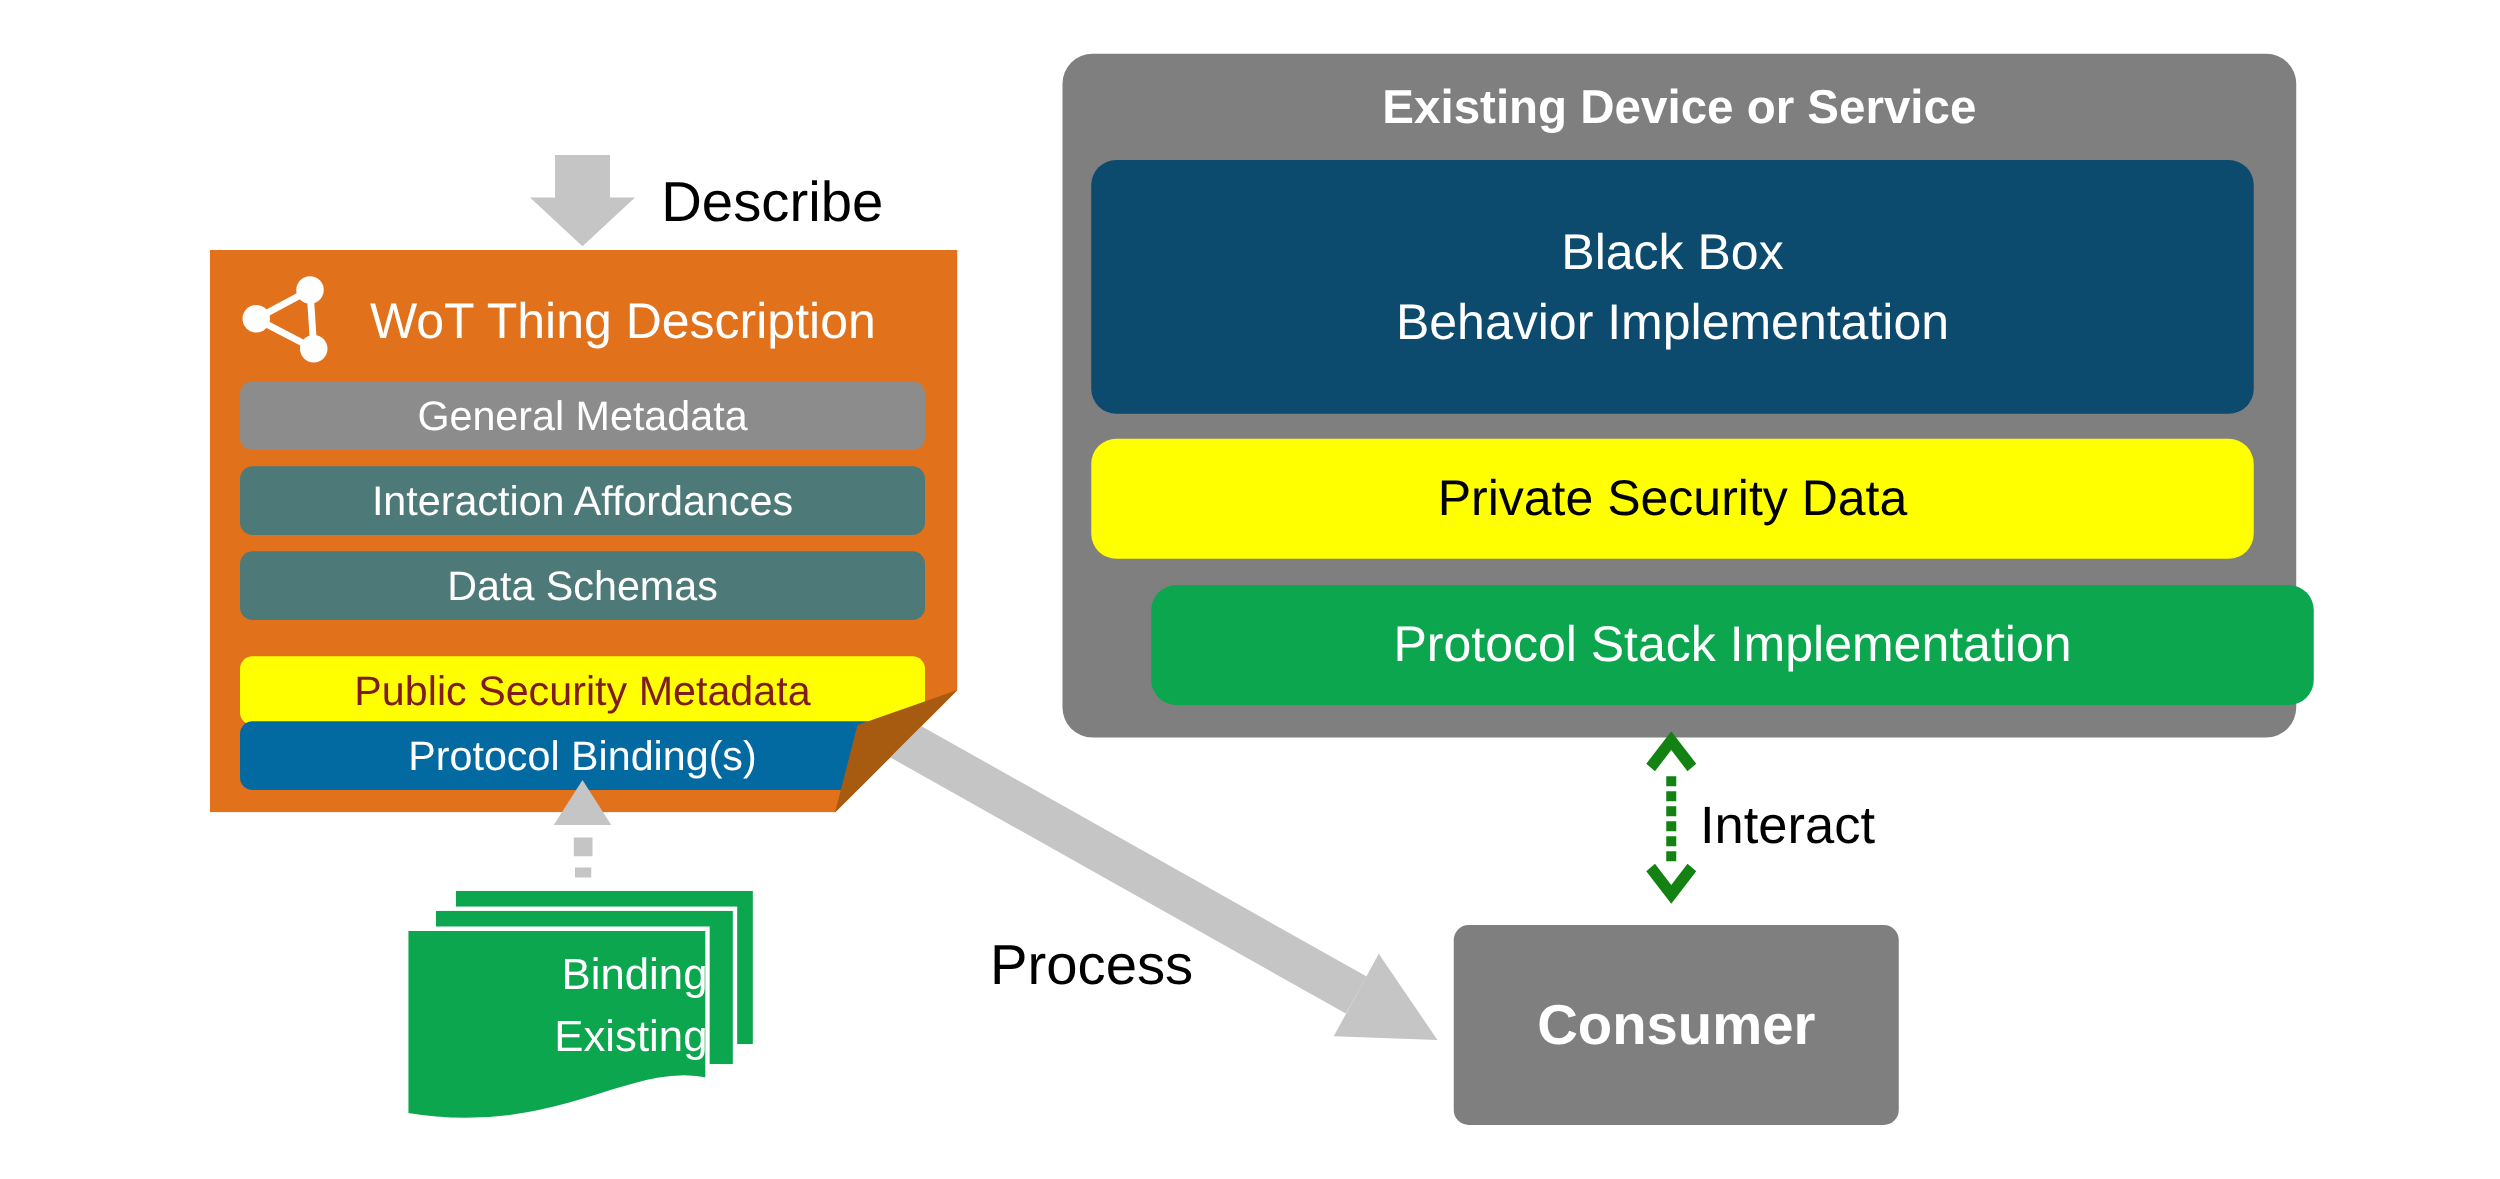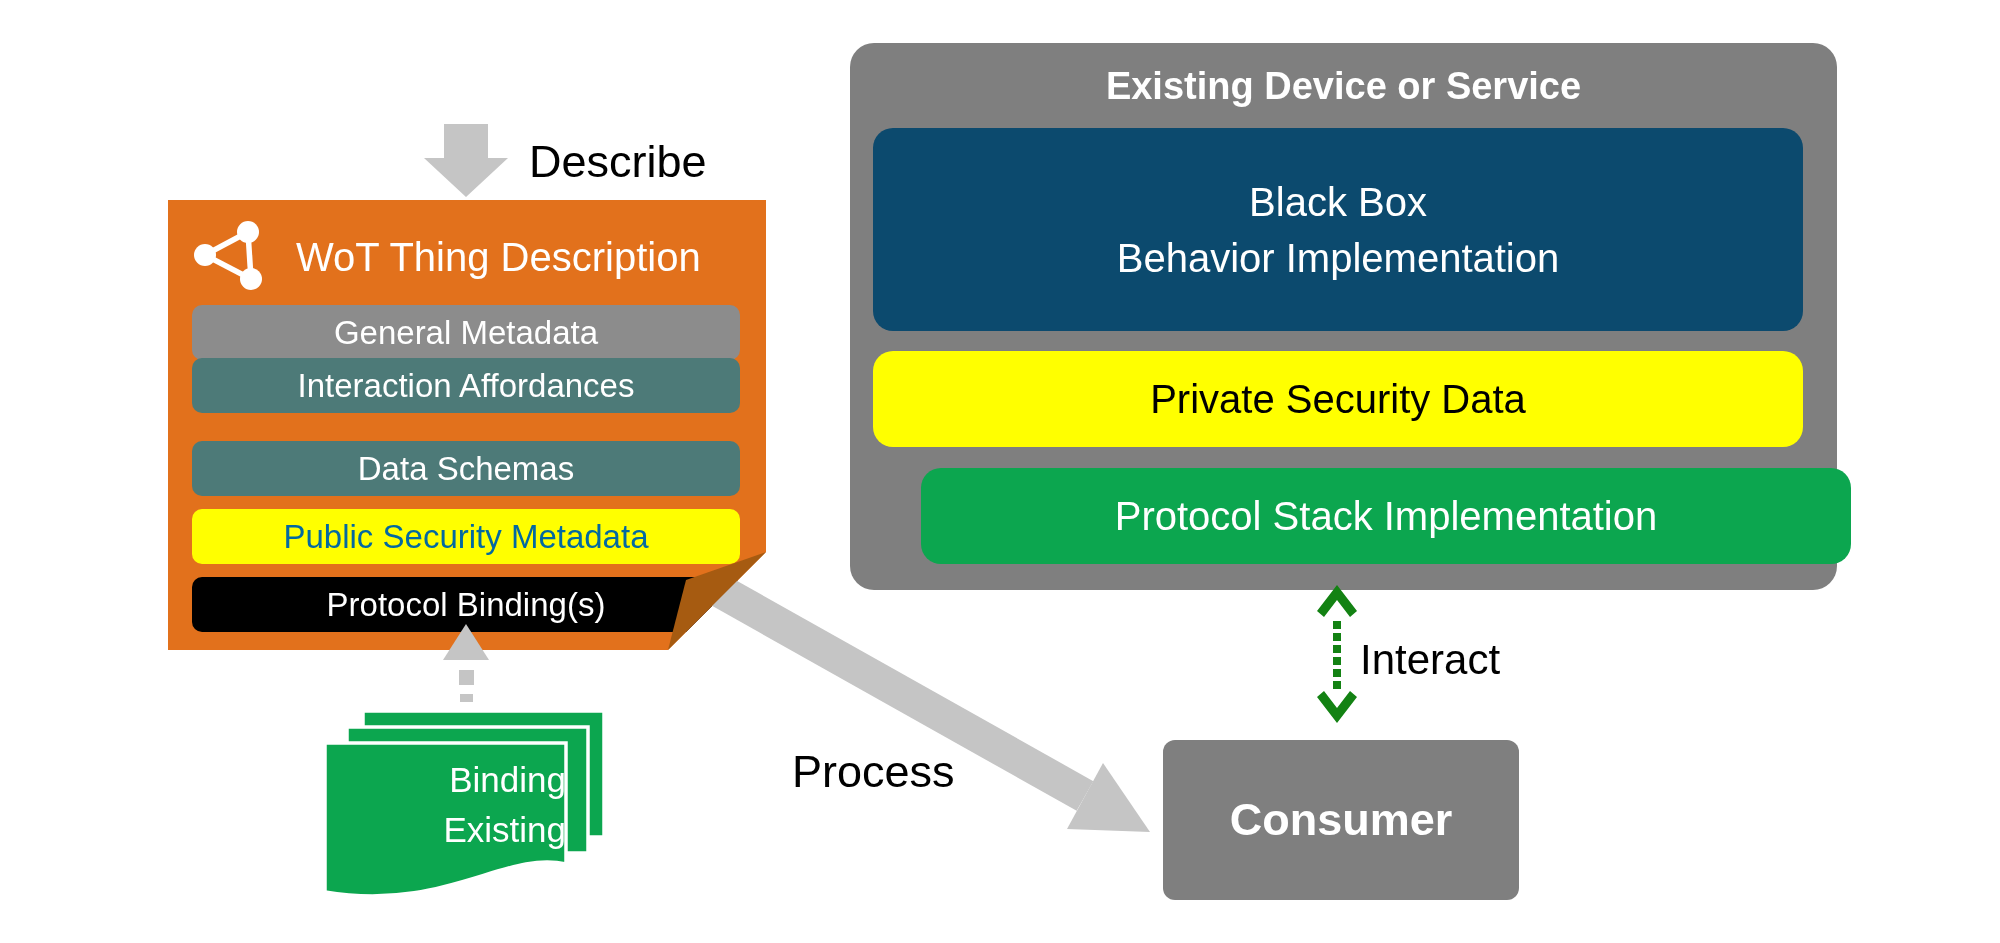--- a/index.html
+++ b/index.html
@@ -28,21 +28,21 @@
   .td-header{position:absolute;left:0;top:0;width:598px;height:105px;}
   .td-title{
     position:absolute;left:128px;top:0;height:115px;display:flex;align-items:center;
     color:#fff;font-size:40px;white-space:nowrap;
   }
   .td-icon{position:absolute;left:20px;top:14px;}
   .sec{
     position:absolute;left:24px;width:548px;height:55px;border-radius:10px;
     font-size:33px;
   }
-  .sec-0{top:105px;} .sec-1{top:158px;} .sec-2{top:241px;} .sec-3{top:309px;} .sec-4{top:377px;}
+  .sec-0{top:105px;} .sec-1{top:173px;} .sec-2{top:241px;} .sec-3{top:309px;} .sec-4{top:377px;}
 
   .fold-svg{left:660px;top:545px;pointer-events:none;}
 
   .binding-text{
     left:325px;top:755px;width:241px;color:#fff;font-size:35px;line-height:50px;
     text-align:right;
   }
 
   
   .device-box{
@@ -85,22 +85,22 @@
         </g>
         <circle cx="17" cy="41" r="11" fill="#fff"></circle>
         <circle cx="60" cy="18" r="11" fill="#fff"></circle>
         <circle cx="63" cy="65" r="11" fill="#fff"></circle>
       </svg>
       <div class="td-title">WoT Thing Description</div>
     </div>
     <div class="sec sec-0 center" style="background:#8C8C8C;color:#fff;">General Metadata</div>
     <div class="sec sec-1 center" style="background:#4D7A78;color:#fff;">Interaction Affordances</div>
     <div class="sec sec-2 center" style="background:#4D7A78;color:#fff;">Data Schemas</div>
-    <div class="sec sec-3 center" style="background:#FFFF00;color:#0369a1;">Public Security Metadata</div>
-    <div class="sec sec-4 center" style="background:#000000;color:#fff;">Protocol Binding(s)</div>
+    <div class="sec sec-3 center" style="background:#FFFF00;color:#7f1d1d;margin-top:16px;">Public Security Metadata</div>
+    <div class="sec sec-4 center" style="background:#0369a1;color:#fff;">Protocol Binding(s)</div>
   </div>
 
   <svg class="abs" style="left:700px;top:570px;" width="470" height="280" viewBox="0 0 470 280">
     <line x1="15" y1="18" x2="385" y2="226" stroke="#C5C5C5" stroke-width="34"></line>
     <polygon points="450,262 367,259 403,193" fill="#C5C5C5"></polygon>
   </svg>
 
   <svg class="abs fold-svg" width="120" height="115" viewBox="0 0 120 115">
     <polygon points="106,7 26,35 8,105" fill="#A65B11"></polygon>
   </svg>

